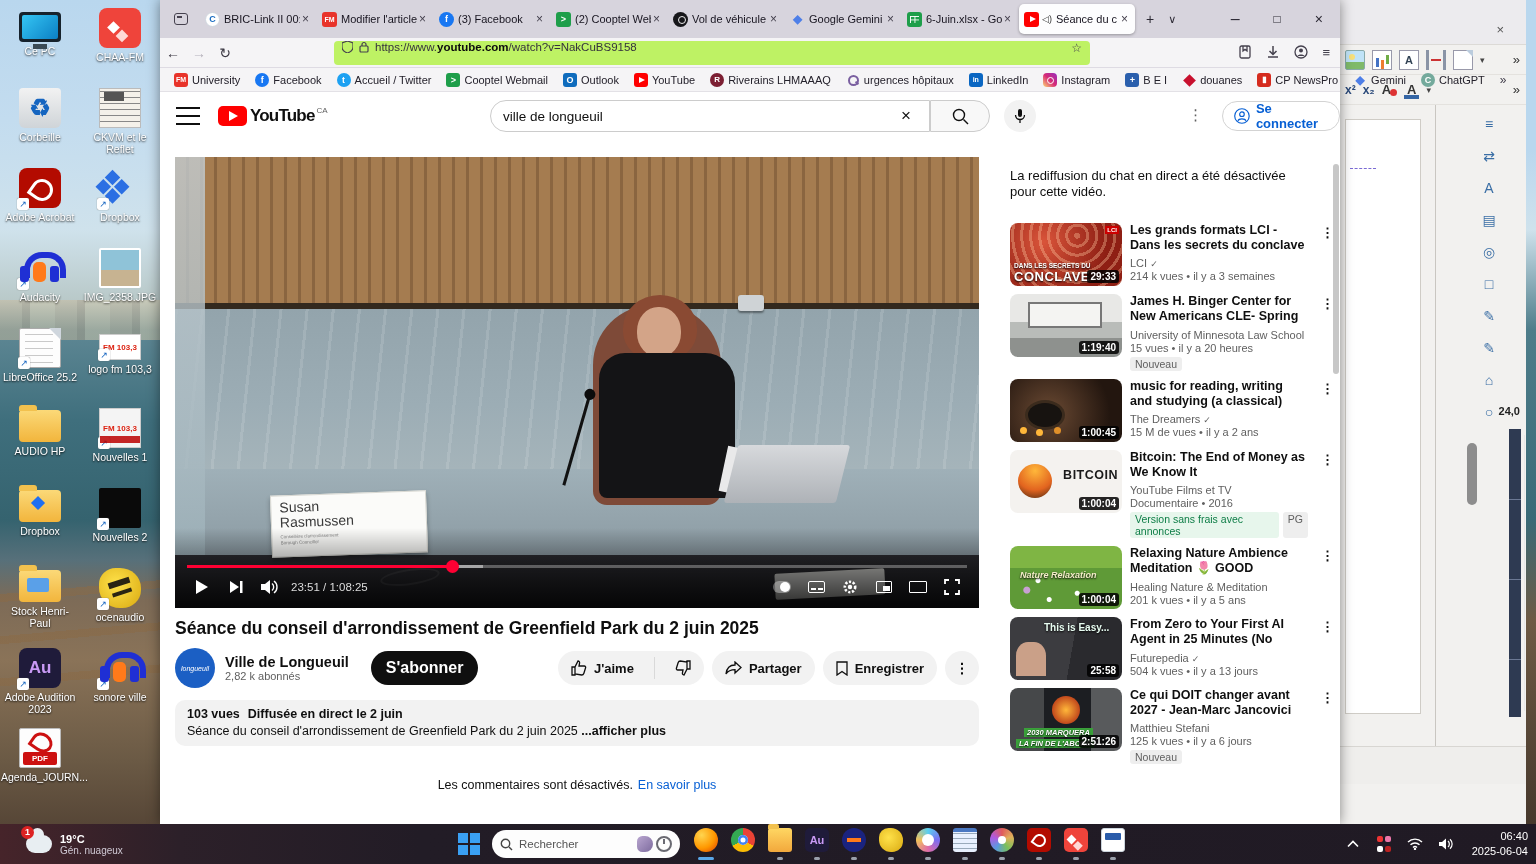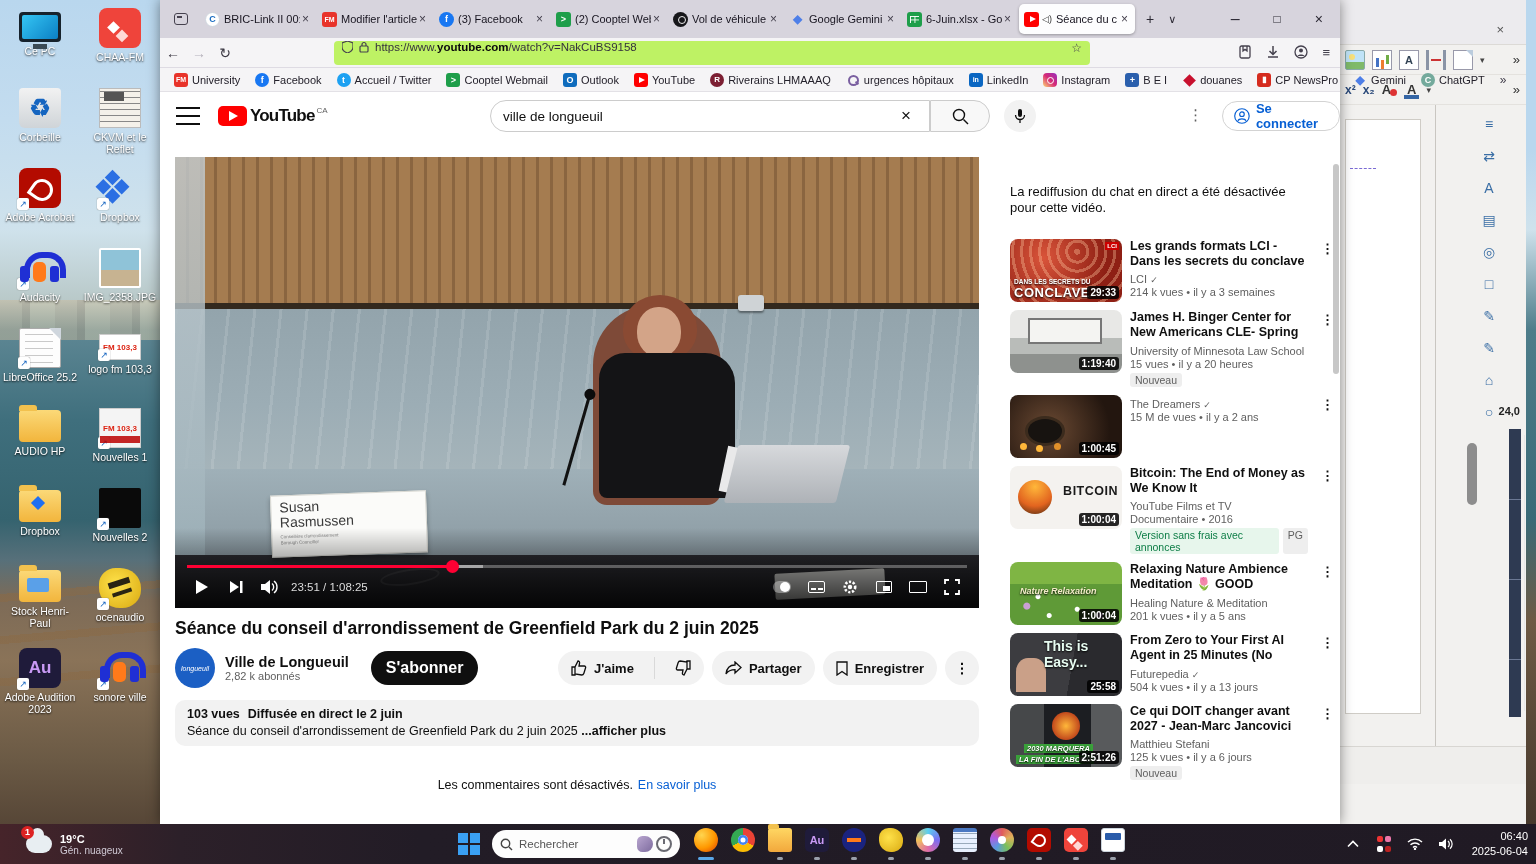--- a/index.html
+++ b/index.html
@@ -220,21 +220,21 @@
 
   .descbox { position:absolute; left:15px; top:560px; width:804px; height:46px; background:#f2f2f2; border-radius:10px; padding:7px 12px; }
   .descl1 { font-size:12.5px; font-weight:bold; color:#0f0f0f; }
   .descl1 span + span { margin-left:8px; }
   .descl2 { font-size:12.5px; color:#0f0f0f; margin-top:3px; }
   .descl2 b { font-weight:bold; }
   .commentline { position:absolute; left:15px; top:638px; width:804px; text-align:center; font-size:12.5px; color:#0f0f0f; }
   .commentline a { color:#065fd4; text-decoration:none; margin-left:5px; }
 
   
-  .second { position:absolute; left:850px; top:28px; width:324px;margin-top:16px; }
+  .second { position:absolute; left:850px; top:28px; width:324px; }
   .chatnotice { font-size:13px; color:#0f0f0f; line-height:1.25; margin-bottom:22px; width:300px; }
   .sug { display:flex; margin-bottom:8px; position:relative; cursor:pointer; }
   .sthumb { position:relative; width:112px; height:63px; border-radius:8px; flex:none; overflow:hidden; }
   .sdur { position:absolute; right:3px; bottom:3px; background:rgba(0,0,0,.85); color:#fff; font-size:10px;
     padding:1px 3px; border-radius:3px; font-weight:bold; }
   .sinfo { margin-left:8px; width:178px; }
   .stitle { font-size:12.5px; font-weight:bold; color:#0f0f0f; line-height:1.25; max-height:32px; overflow:hidden; }
   .schan { font-size:11px; color:#606060; margin-top:3px; white-space:nowrap; }
   .schk { display:inline-block; font-size:9px; color:#606060; margin-left:3px; }
   .smeta { font-size:11px; color:#606060; margin-top:1px; }
@@ -262,21 +262,21 @@
     background:radial-gradient(circle at 50% 20%,#ffb73a,#e2641f 60%,#4a2a12); }
   .th-bitcoin .tline.l1 { left:auto; right:4px; top:18px; color:#1a1a1a; font-size:12.5px; letter-spacing:.5px; text-shadow:none; }
   .th-nature { background:linear-gradient(180deg,#7fb544 0 35%,#5f9a37 35%); }
   .th-nature::before { content:""; position:absolute; inset:0;
     background:radial-gradient(circle at 15% 70%,#c9a0d4 0 3px,transparent 4px),radial-gradient(circle at 35% 85%,#fff 0 2px,transparent 3px),
     radial-gradient(circle at 60% 75%,#fff 0 2px,transparent 3px),radial-gradient(circle at 80% 85%,#c9a0d4 0 3px,transparent 4px),
     radial-gradient(circle at 25% 55%,#fff 0 2px,transparent 3px); }
   .th-nature .tline.l1 { top:24px; left:10px; font-size:9px; font-style:italic; color:#f3edc8; }
   .th-ai { background:linear-gradient(100deg,#3c3c40 0 55%,#2a2a2e 55%); }
   .th-ai::before { content:""; position:absolute; left:6px; bottom:4px; width:30px; height:34px; border-radius:40% 40% 0 0; background:#caa088; }
-  .th-ai .tline.l1 { top:5px; left:34px; font-size:14px; color:#e8fdf2; }
+  .th-ai .tline.l1 { top:5px; left:34px; font-size:10px; color:#e8fdf2; }
   .th-janco { background:linear-gradient(90deg,#46484a 0 30%,#1c1e22 30% 72%,#585a5c 72%);text-decoration:underline; }
   .th-janco::before { content:""; position:absolute; left:42px; top:8px; width:28px; height:28px; border-radius:50%;
     background:radial-gradient(circle,#ffb73a,#c2491c 70%); }
   .th-janco .tline { background:#3aa03a; color:#fff; padding:0 3px; font-size:7.5px; font-style:italic; }
   .th-janco .tline.l1 { bottom:14px; left:14px; }
   .th-janco .tline.l2 { bottom:3px; left:6px; }
 
   .ytscroll { position:absolute; right:1px; top:24px; width:6px; height:640px; }
   .ytscroll .thumb { width:6px; height:210px; background:#c7c7c7; border-radius:3px; }
 
@@ -473,20 +473,26 @@
         <span class="sc">↗</span>
       </div>
       <span class="dlabel">Adobe Audition 2023</span>
     </div>
     <div class="dicon">
       <div class="dart k-headphones">
         <span class="sc">↗</span>
       </div>
       <span class="dlabel">sonore ville</span>
     </div>
+    <div class="dicon">
+      <div class="dart k-pdf">
+        <span class="kglyph">PDF</span>
+      </div>
+      <span class="dlabel">Agenda_JOURN...</span>
+    </div>
   </div>
 
 <div class="lo">
   <div class="lo-topstrip">
     <span class="lo-close">×</span>
   </div>
   <div class="lo-row">
     <span class="lo-ic lo-img"></span>
     <span class="lo-ic lo-chart"></span>
     <span class="lo-ic lo-frame">A</span>
@@ -871,20 +877,21 @@
                   <span class="badge ">Nouveau</span>
                 </div>
               </div>
               <span class="skebab">⋮</span>
             </div>
             <div class="sug">
               <div class="sthumb th-coffee">
                 <span class="sdur">1:00:45</span>
               </div>
               <div class="sinfo">
+                <div class="stitle">music for reading, writing and studying (a classical)</div>
                 <div class="schan">The Dreamers<span class="schk">✓</span></div>
                 <div class="smeta">15 M de vues • il y a 2 ans</div>
               </div>
               <span class="skebab">⋮</span>
             </div>
             <div class="sug">
               <div class="sthumb th-bitcoin">
                 <span class="tline l1">BITCOIN</span>
                 <span class="sdur">1:00:04</span>
               </div>

